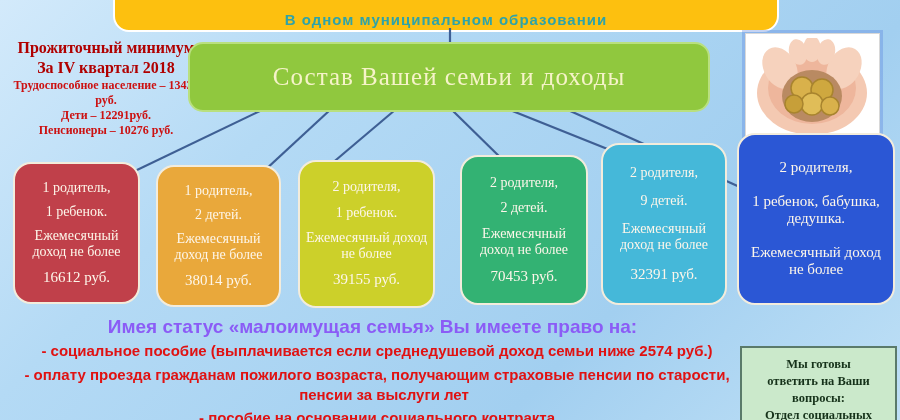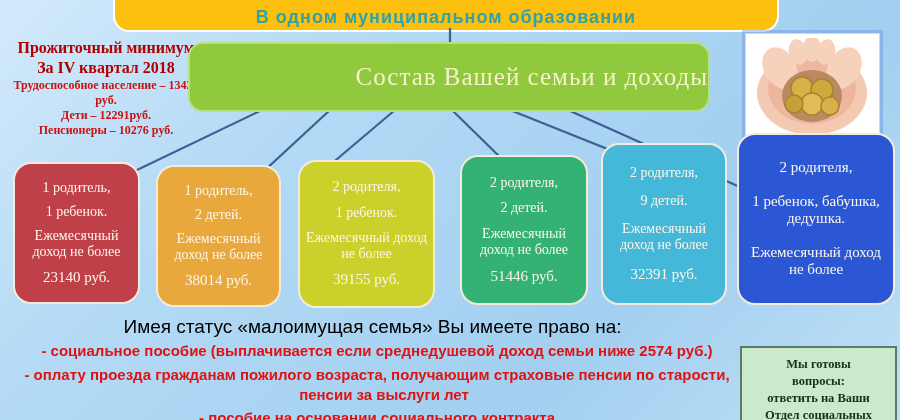--- a/index.html
+++ b/index.html
@@ -10,35 +10,35 @@
   }
   .abs{position:absolute;}
   
   .banner{
     left:113px;top:-21px;width:666px;height:53px;
     background:#fdc00f;border:2px solid #ffffff;border-radius:16px;
     display:flex;align-items:flex-end;justify-content:center;
     box-sizing:border-box;padding-bottom:2px;
   }
   .banner-title{
-    color:#2fa3a8;font-weight:bold;font-size:18px;letter-spacing:1px;
+    color:#2fa3a8;font-weight:bold;font-size:15px;letter-spacing:1px;
     font-family:"Liberation Sans",sans-serif;
   }
   
   .subsist{
     left:12px;top:38px;width:188px;text-align:center;
     font-family:"Liberation Serif",serif;font-weight:bold;line-height:1.25;
   }
   .subsist .t1,.subsist .t2{color:#b00000;font-size:16px;}
   .subsist .line{color:#cc1111;font-size:12px;}
   
   .mainbox{
     left:188px;top:42px;width:522px;height:70px;box-sizing:border-box;
     background:#90c83e;border:2px solid #b9e07f;border-radius:15px;
-    display:flex;align-items:center;justify-content:flex-end;z-index:2;
+    display:flex;align-items:center;justify-content:center;z-index:2;
   }
   .mainbox span{
     font-family:"Liberation Serif",serif;font-size:25px;color:#f6f3c9;letter-spacing:1px;
   }
   
   .photo{
     left:745px;top:33px;width:133px;height:108px;background:#ffffff;
     border:1px solid #d8d8d8;box-shadow:0 0 0 3px rgba(90,130,220,.35);
     display:flex;align-items:center;justify-content:center;z-index:2;
   }
@@ -50,21 +50,21 @@
     border:2px solid #f3ecdc;border-radius:18px;
     color:#fdf6ea;text-align:center;
     font-family:"Liberation Serif",serif;font-size:14px;
     padding:8px 5px;display:flex;flex-direction:column;justify-content:space-evenly;
   }
   .fbox p{margin:0;line-height:1.15;}
   .fbox .amount{font-size:15px;}
   
   .benefits-heading{
     left:0;top:316px;width:745px;text-align:center;
-    color:#000000;font-weight:normal;font-size:19px;
+    color:#8b5cf6;font-weight:bold;font-size:19px;
   }
   .bullets{left:6px;top:341px;width:742px;color:#e01212;font-weight:bold;font-size:15px;}
   .bullets .item{padding-left:14px;text-indent:-14px;line-height:1.32;margin-bottom:4px;text-align:center;}
   
   .contact{
     left:740px;top:346px;width:157px;height:80px;box-sizing:border-box;
     background:#cbe9cb;border:2px solid #5a7a6a;padding-top:8px;
     text-align:center;font-family:"Liberation Serif",serif;font-weight:bold;
     font-size:12.5px;color:#16321a;line-height:1.35;z-index:2;
   }
@@ -115,42 +115,42 @@
     <circle cx="62" cy="66" r="11" fill="#e0bd58" stroke="#a8842e" stroke-width="1.5"></circle>
     <circle cx="44" cy="66" r="9" fill="#c79f39" stroke="#a8842e" stroke-width="1.5"></circle>
     <circle cx="80" cy="68" r="9" fill="#d9b14b" stroke="#a8842e" stroke-width="1.5"></circle>
   </svg>
 </div>
 
 <div class="fbox" style="left: 13px; top: 162px; width: 127px; height: 142px; background-color: rgb(192, 64, 74);">
   <p>1 родитель,</p>
   <p>1 ребенок.</p>
   <p>Ежемесячный доход не более</p>
-  <p class="amount">23140 руб.</p>
+  <p class="amount">16612 руб.</p>
 </div>
 
 <div class="fbox" style="left: 156px; top: 165px; width: 125px; height: 142px; background-color: rgb(233, 168, 59);">
   <p>1 родитель,</p>
   <p>2 детей.</p>
   <p>Ежемесячный доход не более</p>
   <p class="amount">38014 руб.</p>
 </div>
 
 <div class="fbox" style="left: 298px; top: 160px; width: 137px; height: 148px; background-color: rgb(204, 208, 42);">
   <p>2 родителя,</p>
   <p>1 ребенок.</p>
   <p>Ежемесячный доход не более</p>
   <p class="amount">39155 руб.</p>
 </div>
 
 <div class="fbox" style="left: 460px; top: 155px; width: 128px; height: 150px; background-color: rgb(51, 178, 115);">
   <p>2 родителя,</p>
   <p>2 детей.</p>
   <p>Ежемесячный доход не более</p>
-  <p class="amount">51446 руб.</p>
+  <p class="amount">70453 руб.</p>
 </div>
 
 <div class="fbox" style="left: 601px; top: 143px; width: 126px; height: 162px; background-color: rgb(69, 184, 217);">
   <p>2 родителя,</p>
   <p>9 детей.</p>
   <p>Ежемесячный доход не более</p>
   <p class="amount">32391 руб.</p>
 </div>
 
 <div class="fbox" style="left: 737px; top: 133px; width: 158px; height: 172px; font-size: 15px; background-color: rgb(43, 87, 213);">
@@ -162,16 +162,16 @@
 <div class="benefits-heading abs">Имея статус «малоимущая семья» Вы имеете право на:</div>
 
 <div class="bullets abs">
   <div class="item">- социальное пособие (выплачивается если среднедушевой  доход семьи ниже 2574 руб.)</div>
   <div class="item">- оплату проезда гражданам пожилого возраста, получающим страховые пенсии по старости, пенсии за выслуги лет</div>
   <div class="item">- пособие на основании социального контракта</div>
 </div>
 
 <div class="contact abs">
   <div>Мы готовы</div>
+  <div>ответить  на Ваши</div>
   <div>вопросы:</div>
-  <div>ответить  на Ваши</div>
   <div>Отдел социальных</div>
 </div>
 
 </body></html>

